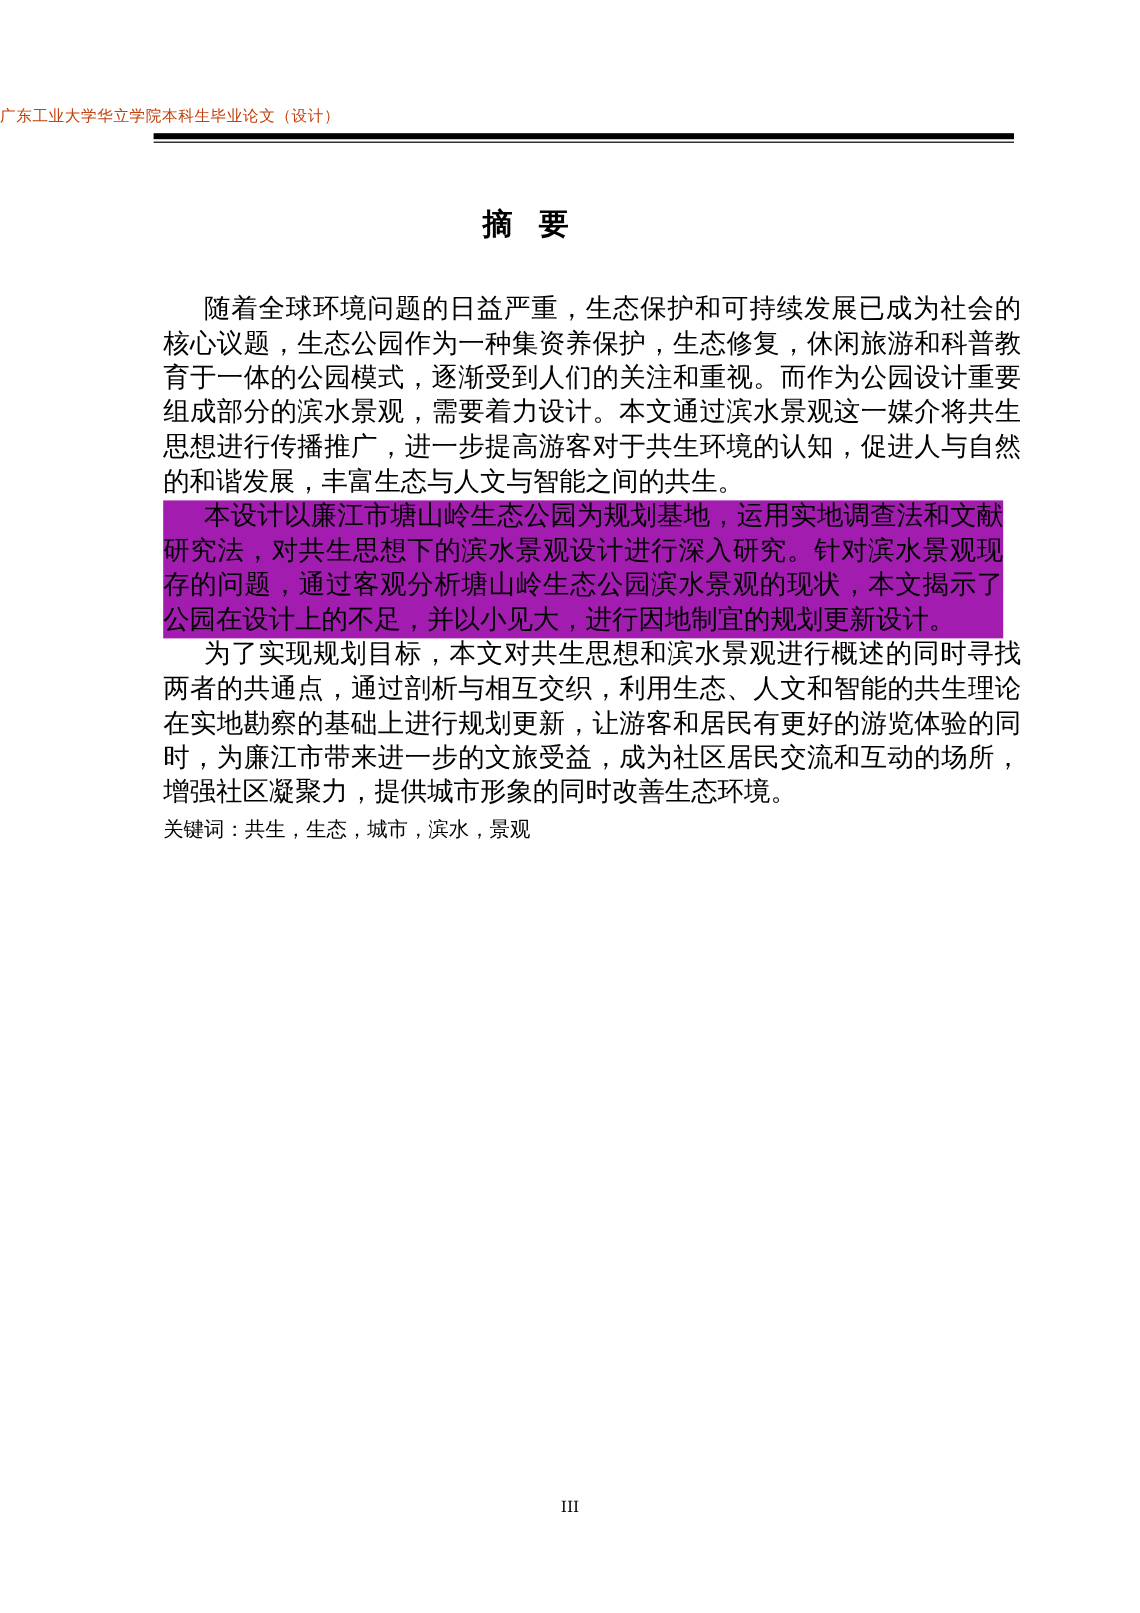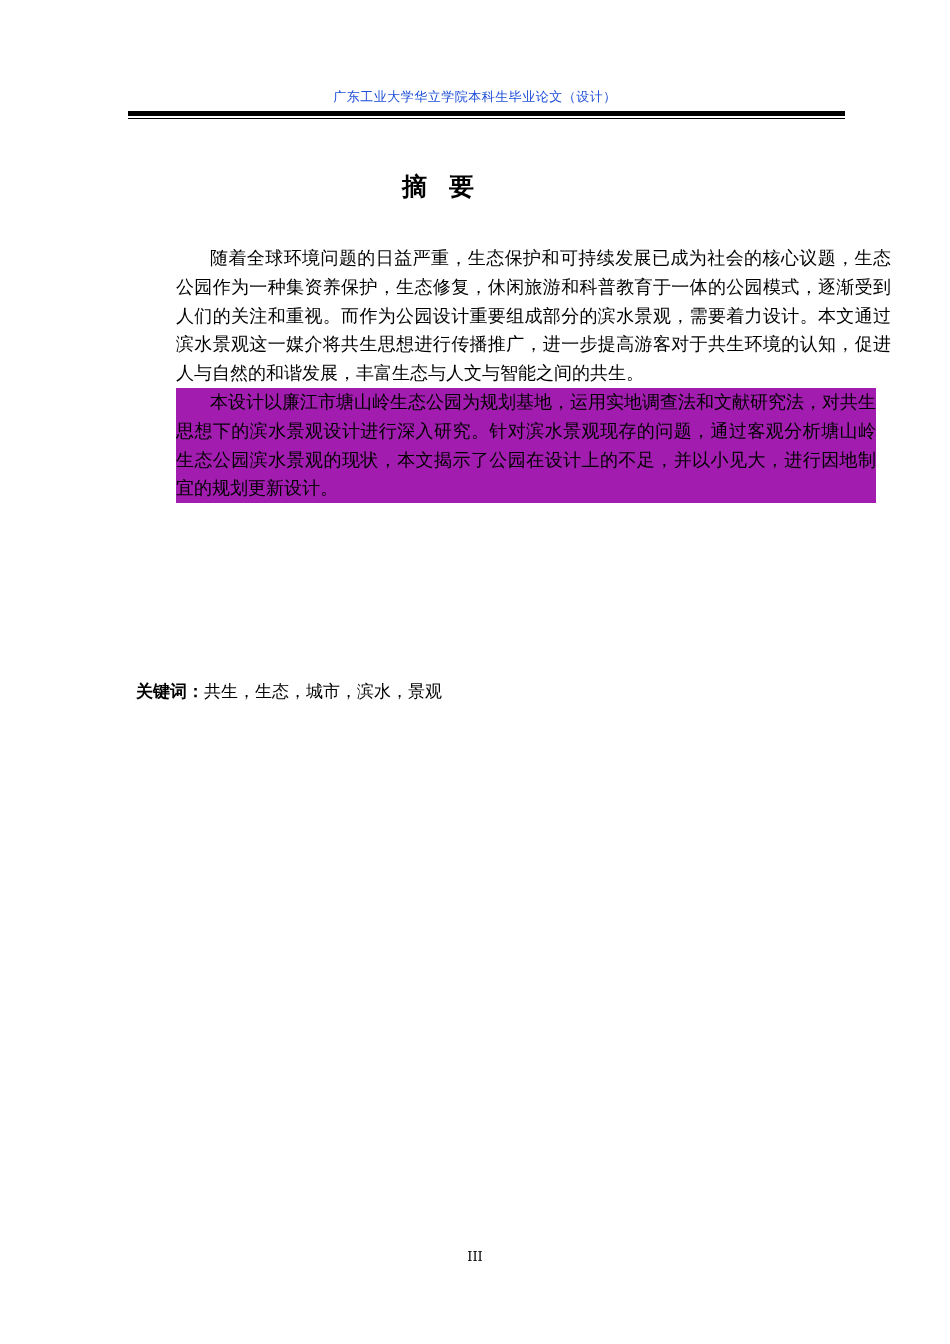--- a/index.html
+++ b/index.html
@@ -1,41 +1,42 @@
 <!DOCTYPE html>
 <html><head>
 <meta charset="utf-8">
 <style>
   html, body { margin: 0; padding: 0; background: #ffffff; }
   body { width: 950px; height: 1344px; position: relative; overflow: hidden;
          font-family: "DejaVu Serif", "Liberation Serif", serif; color: #000; }
-  .header-text { position: absolute; top: 88px; left: 0; width: 950px; text-align: center;
-                 font-size: 13px; letter-spacing: 0.5px; color: #1d4ed8; }
+  .header-text { position: absolute; top: 88px; left: 0; width: 950px; text-align: left;
+                 font-size: 13px; letter-spacing: 0.5px; color: #c2410c; }
   .rule-thick { position: absolute; top: 111px; left: 128px; width: 717px; height: 5px; background: #000; }
   .rule-thin { position: absolute; top: 118px; left: 128px; width: 717px; height: 1px; background: #000; }
   .title { position: absolute; top: 170px; left: 0; width: 876px; text-align: center;
            font-family: "DejaVu Sans", sans-serif; font-weight: bold; font-size: 25px; letter-spacing: 22px; text-indent: 22px; }
-  .body { position: absolute; left: 136px; top: 244px; width: 715px; font-size: 18px; line-height: 28.8px; margin-left: 40px; }
+  .body { position: absolute; left: 136px; top: 244px; width: 715px; font-size: 22px; line-height: 28.8px; }
   .para { text-indent: 34px; margin: 0; text-align: justify; text-align-last: left; }
   .para.shaded { background: #a21caf; width: 700px; }
   .keywords { position: absolute; left: 136px; top: 680px; font-size: 17px; }
-  .kw-label { font-weight: bold; font-family: "DejaVu Sans", sans-serif; }
+  .kw-label { font-weight: normal; font-family: "DejaVu Sans", sans-serif; }
   .page-num { position: absolute; top: 1249px; left: 0; width: 950px; text-align: center; font-size: 13px; }
 </style>
 </head>
 <body>
 
 <div class="header-text">广东工业大学华立学院本科生毕业论文（设计）</div>
 <div class="rule-thick"></div>
 <div class="rule-thin"></div>
 
 <div class="title">摘要</div>
 
 <div class="body">
   <p class="para">随着全球环境问题的日益严重，生态保护和可持续发展已成为社会的核心议题，生态公园作为一种集资养保护，生态修复，休闲旅游和科普教育于一体的公园模式，逐渐受到人们的关注和重视。而作为公园设计重要组成部分的滨水景观，需要着力设计。本文通过滨水景观这一媒介将共生思想进行传播推广，进一步提高游客对于共生环境的认知，促进人与自然的和谐发展，丰富生态与人文与智能之间的共生。</p>
   <p class="para shaded">本设计以廉江市塘山岭生态公园为规划基地，运用实地调查法和文献研究法，对共生思想下的滨水景观设计进行深入研究。针对滨水景观现存的问题，通过客观分析塘山岭生态公园滨水景观的现状，本文揭示了公园在设计上的不足，并以小见大，进行因地制宜的规划更新设计。</p>
+  <p class="para">为了实现规划目标，本文对共生思想和滨水景观进行概述的同时寻找两者的共通点，通过剖析与相互交织，利用生态、人文和智能的共生理论在实地勘察的基础上进行规划更新，让游客和居民有更好的游览体验的同时，为廉江市带来进一步的文旅受益，成为社区居民交流和互动的场所，增强社区凝聚力，提供城市形象的同时改善生态环境。</p>
 </div>
 
 <div class="keywords">
   <span class="kw-label">关键词：</span><span>共生，生态，城市，滨水，景观</span>
 </div>
 
 <div class="page-num">III</div>
 
 </body></html>

